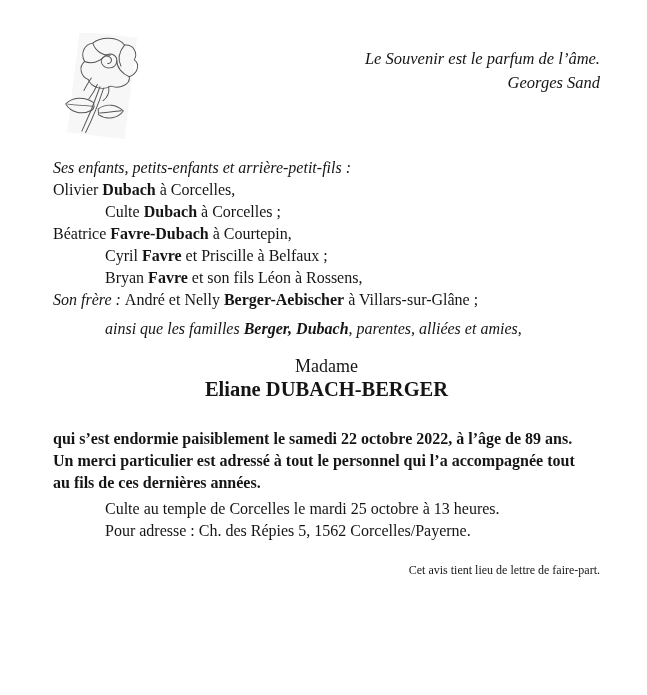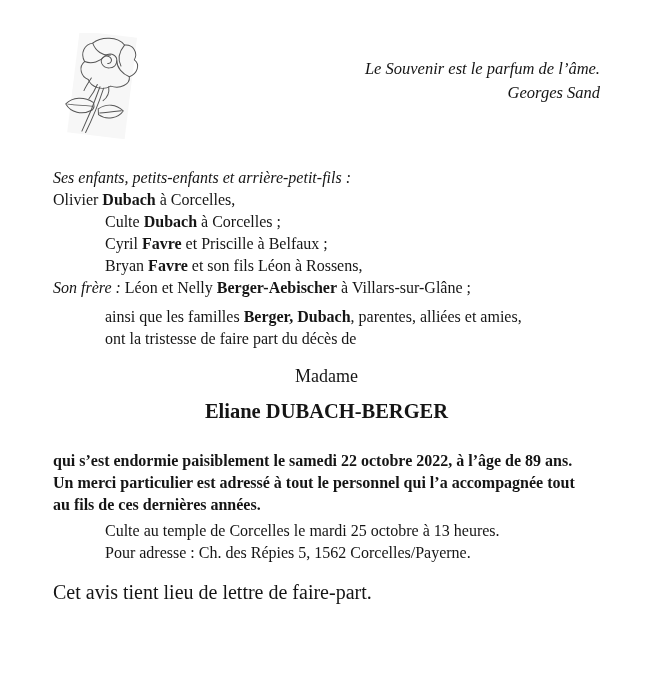--- a/index.html
+++ b/index.html
@@ -5,35 +5,35 @@
   html, body { margin:0; padding:0; background:#ffffff; }
   body {
     width:647px; height:695px; overflow:hidden;
     font-family:"Liberation Serif","DejaVu Serif",serif;
     color:#151515;
   }
   .page { padding:33px 47px 0 53px; box-sizing:border-box; width:647px; }
 
   .header { display:flex; justify-content:space-between; align-items:flex-start; height:103px; }
   .rose-wrap { width:90px; height:106px; margin-left:4px; }
-  .quote-block { text-align:right; font-style:italic; font-size:16.5px; line-height:24px; margin-top:24px; }
+  .quote-block { text-align:right; font-style:italic; font-size:16.5px; line-height:24px; margin-top:14px; }
 
   .textblock { font-size:16px; line-height:22px; }
   .line { white-space:nowrap; }
   .line.indent { padding-left:52px; }
   .seg-b { font-weight:bold; }
   .seg-i { font-style:italic; }
 
-  .family  { margin-top:31px; }
-  .intro   { margin-top:7px; }
+  .family  { margin-top:21px; }
+  .intro   { margin-top:7px;font-style:italic; }
   .title-madame { margin-top:15px; text-align:center; font-weight:normal; font-size:18px; line-height:22px; }
-  .title-name   { margin-top:12px; text-align:center; font-weight:bold; font-size:20.5px; line-height:24px; }
+  .title-name   { text-align:center; font-weight:bold; font-size:20.5px; line-height:24px; }
   .para    { margin-top:27px;font-weight:bold; }
   .ceremony{ margin-top:4px; }
-  .footer  { margin-top:17px; text-align:left; font-size:20px; line-height:22px; }
+  .footer  { margin-top:17px; text-align:right; font-size:12px; line-height:22px; }
 </style>
 </head>
 <body>
 
 <div class="page">
 
   <div class="header">
     <div class="rose-wrap">
       <svg width="90" height="106" viewBox="0 0 90 110" xmlns="http://www.w3.org/2000/svg">
         <g transform="rotate(7 45 55)">
@@ -61,28 +61,28 @@
     <div class="quote-block">
       <div>Le Souvenir est le parfum de l’âme.</div>
       <div>Georges Sand</div>
     </div>
   </div>
 
   <div class="textblock family">
       <div class="line"><span class="seg-i">Ses enfants, petits-enfants et arrière-petit-fils :</span></div>
       <div class="line"><span>Olivier </span><span class="seg-b">Dubach</span><span> à Corcelles,</span></div>
       <div class="line indent"><span>Culte </span><span class="seg-b">Dubach</span><span> à Corcelles ;</span></div>
+      <div class="line"><span>Béatrice </span><span class="seg-b">Favre-Dubach</span><span> à Courtepin,</span></div>
       <div class="line indent"><span>Cyril </span><span class="seg-b">Favre</span><span> et Priscille à Belfaux ;</span></div>
       <div class="line indent"><span>Bryan </span><span class="seg-b">Favre</span><span> et son fils Léon à Rossens,</span></div>
-      <div class="line"><span class="seg-i">Son frère : </span><span>Léon et Nelly </span><span class="seg-b">Berger-Aebischer</span><span> à Villars-sur-Glâne ;</span></div>
+      <div class="line"><span class="seg-i">Son frère : </span><span>André et Nelly </span><span class="seg-b">Berger-Aebischer</span><span> à Villars-sur-Glâne ;</span></div>
     </div>
 
   <div class="textblock intro">
       <div class="line indent"><span>ainsi que les familles </span><span class="seg-b">Berger, Dubach</span><span>, parentes, alliées et amies,</span></div>
-      <div class="line indent"><span>ont la tristesse de faire part du décès de</span></div>
     </div>
 
   <div class="title-madame">Madame</div>
   <div class="title-name">Eliane DUBACH-BERGER</div>
 
   <div class="textblock para">
       <div class="line"><span>qui s’est endormie paisiblement le samedi 22 octobre 2022, à l’âge de 89 ans.</span></div>
       <div class="line"><span>Un merci particulier est adressé à tout le personnel qui l’a accompagnée tout</span></div>
       <div class="line"><span>au fils de ces dernières années.</span></div>
     </div>

